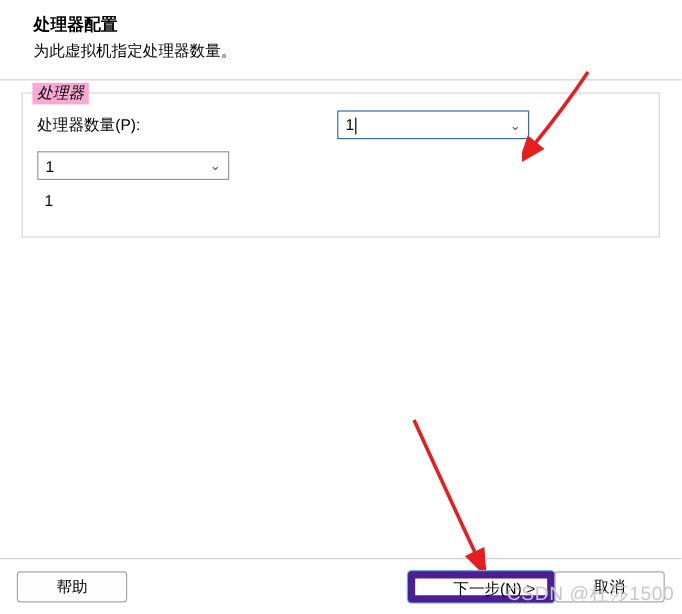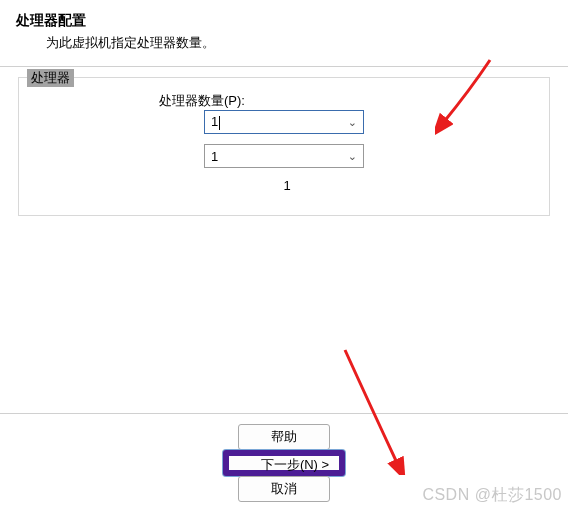--- a/index.html
+++ b/index.html
@@ -5,38 +5,39 @@
 * { box-sizing: border-box; margin: 0; padding: 0; }
 body {
   font-family: "Microsoft YaHei", "SimSun", sans-serif;
   font-size: 13px;
   background: #fff;
   width: 568px;
   height: 512px;
   position: relative;
   overflow: hidden;
 }
-.header { padding: 12px 16px 8px; }
+.header { padding: 12px 28px 8px; }
 .title { font-weight: bold; font-size: 14px; color: #000; }
-.subtitle { margin-left: 30px; margin-top: 4px; color: #000; }
+.subtitle { margin-top: 4px; color: #000; }
 .divider { border-top: 1px solid #d0d0d0; margin: 6px 0 0; }
 .fieldset-wrap { padding: 10px 18px; }
 .fieldset {
   border: 1px solid #d8d8d8;
   padding: 14px 12px 12px;
   position: relative;
 }
 .legend {
   position: absolute;
   top: -9px; left: 8px;
-  background: #a3a3a3;
+  background: #f9a8d4;
   padding: 0 4px;
   color: #000;
+  font-style: italic;
 }
-.row { display: flex; align-items: center; margin-bottom: 10px; flex-direction: column; }
+.row { display: flex; align-items: center; margin-bottom: 10px; }
 .lbl { width: 250px; color: #000; }
 .combo {
   position: relative;
   width: 160px;
   height: 24px;
   border: 1px solid #999;
   background: #fff;
   display: flex;
   align-items: center;
   padding: 0 6px;
@@ -57,21 +58,20 @@
 }
 .static-val { padding-left: 6px; }
 .button-bar {
   position: absolute;
   bottom: 0; left: 0; right: 0;
   border-top: 1px solid #d0d0d0;
   padding: 10px 14px;
   display: flex;
   align-items: center;
   background: #fff;
-  flex-direction: column;
 }
 .btn {
   min-width: 92px;
   height: 26px;
   border: 1px solid #aaa;
   background: #fdfdfd;
   border-radius: 3px;
   cursor: pointer;
   font-family: inherit;
   font-size: 13px;

